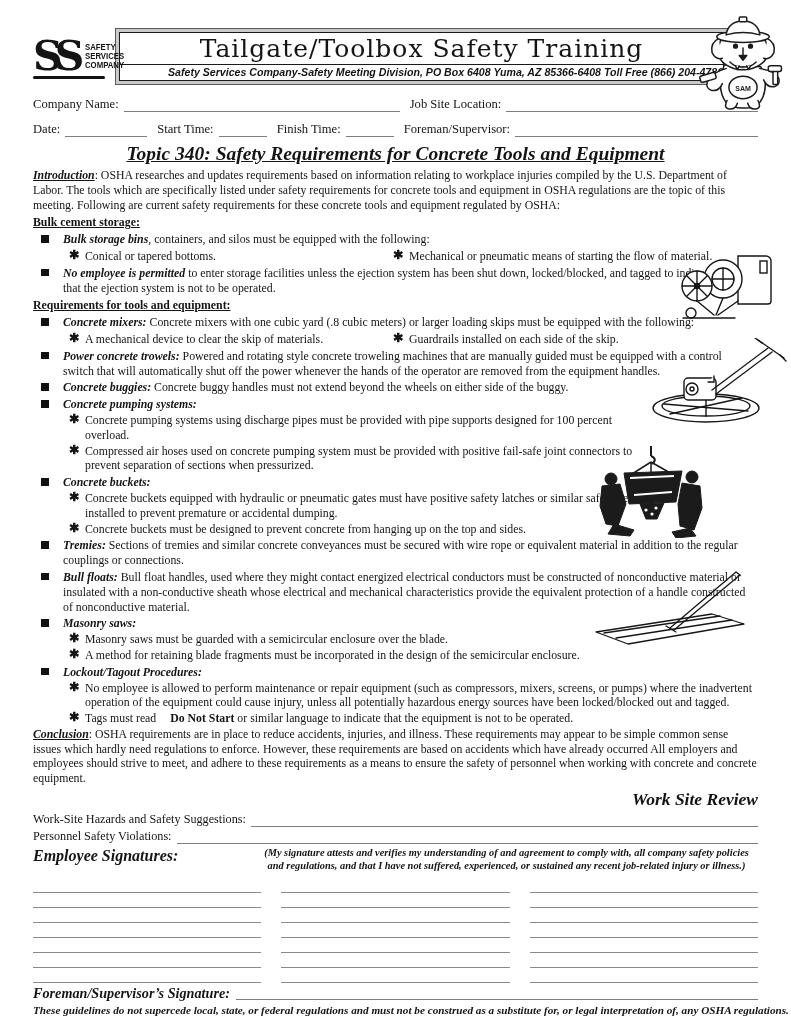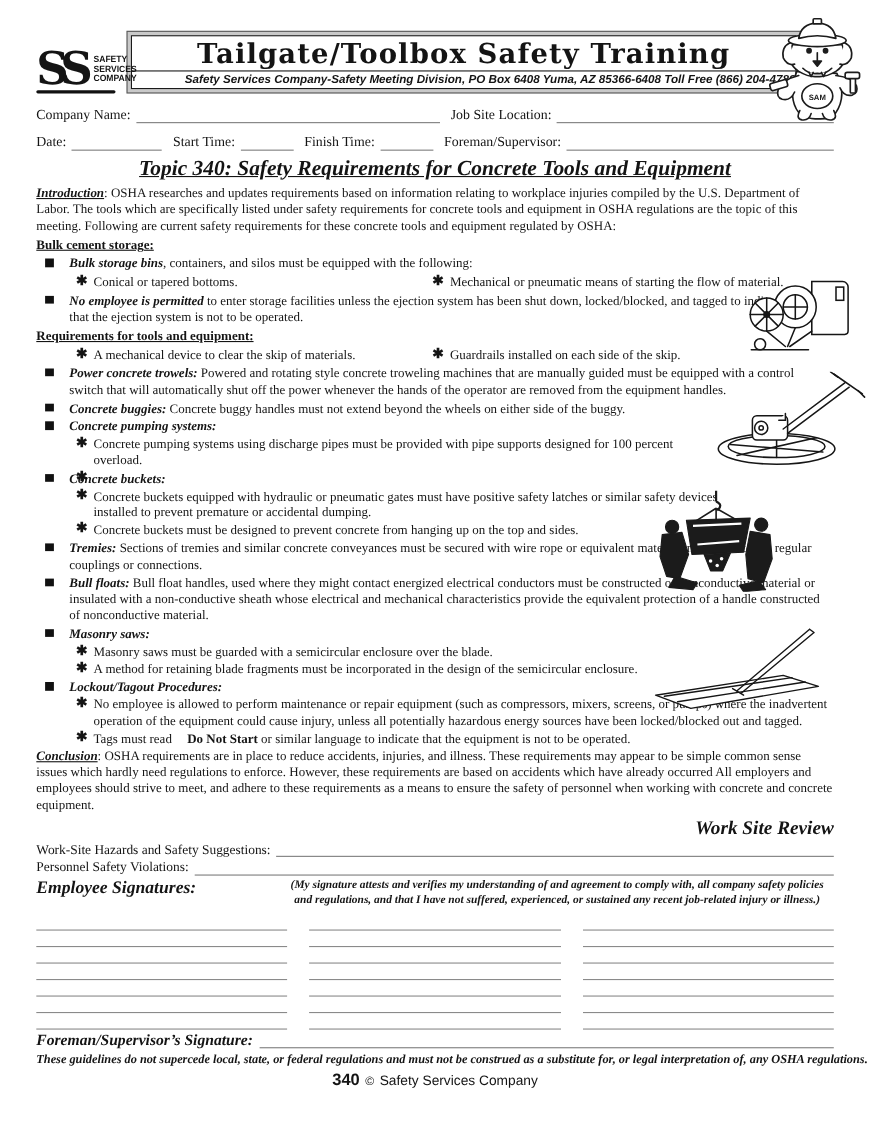--- a/index.html
+++ b/index.html
@@ -1,31 +1,31 @@
 <!DOCTYPE html>
 <html><head>
 <meta charset="utf-8">
 <style>
   * { box-sizing: border-box; margin: 0; padding: 0; }
   html,body { width: 791px; height: 1024px; background: #ffffff; overflow: hidden; }
   body { color:#141414; font-family:"Liberation Serif", serif; font-size:11.8px; line-height:14.8px; position:relative; }
   .page { position:relative; width:791px; height:1024px; padding:24px 33px 0 33px; }
 
   
-  .top { display:flex; align-items:flex-end; }
+  .top { display:flex; align-items:center; }
   .logo { width:78px; flex:none; padding-top:8px; }
   .logo-row { display:flex; align-items:center; }
   .logo-ss { font-family:"DejaVu Serif", serif; font-weight:800; font-size:41px; line-height:36px; letter-spacing:-7px; padding-right:8px; }
   .logo-stack { font-family:"Liberation Sans", sans-serif; font-weight:700; font-size:8.2px; line-height:9px; transform:scaleX(.95); transform-origin:left; }
   .logo-stack span { display:block; }
   .logo-bar { height:3px; background:#111; width:72px; margin-top:2px; border-radius:2px; }
 
   .tbox { flex:1; margin:4px 62px 0 4px; border:1.5px solid #5a5a5a; background:#c9c9c9; padding:3px; }
   .tbox-inner { border:1.5px solid #1a1a1a; background:#fff; text-align:center; }
-  .tbox-title { font-family:"DejaVu Serif", serif; font-weight:700; font-size:25px; line-height:30px; letter-spacing:1px; padding-top:1px; white-space:nowrap; }
+  .tbox-title { font-family:"DejaVu Serif", serif; font-weight:400; font-size:25px; line-height:30px; letter-spacing:1px; padding-top:1px; white-space:nowrap; }
   .tbox-sub { border-top:1.5px solid #1a1a1a; font-family:"Liberation Sans", sans-serif; font-style:italic; font-weight:700; font-size:10.6px; line-height:15px; white-space:nowrap;padding-left:48px; }
 
   .dog { position:absolute; top:16px; right:3px; width:90px; height:94px; }
 
   
   .frow { display:flex; align-items:flex-end; font-size:12.6px; line-height:15px; }
   .frow .lbl { white-space:nowrap; padding-right:5px; }
   .fill { border-bottom:1px solid #7d7d7d; height:13px; }
   .row-company { margin-top:12px; }
   .row-date { margin-top:10px; }
@@ -156,29 +156,30 @@
 
   <div class="bullet"><span class="sq"></span><span class="lead">Bulk storage bins</span><span>, containers, and silos must be equipped with the following:</span></div>
   <div class="ast2col">
     <div class="ast c1"><span class="star">✱</span><span>Conical or tapered bottoms.</span></div>
     <div class="ast c2"><span class="star">✱</span><span>Mechanical or pneumatic means of starting the flow of material.</span></div>
   </div>
   <div class="bullet pr-ne"><span class="sq"></span><span class="lead">No employee is permitted</span><span> to enter storage facilities unless the ejection system has been shut down, locked/blocked, and tagged to indicate that the ejection system is not to be operated.</span></div>
 
   <div class="sec-head" style="display:inline-block">Requirements for tools and equipment:</div>
 
+  <div class="bullet pr-mx"><span class="sq"></span><span class="lead">Concrete mixers:</span><span>  Concrete mixers with one cubic yard (.8 cubic meters) or larger loading skips must be equipped with the following:</span></div>
   <div class="ast2col">
     <div class="ast c1"><span class="star">✱</span><span>A mechanical device to clear the skip of materials.</span></div>
     <div class="ast c2"><span class="star">✱</span><span>Guardrails installed on each side of the skip.</span></div>
   </div>
   <div class="bullet pr-tr"><span class="sq"></span><span class="lead">Power concrete trowels:</span><span>  Powered and rotating style concrete troweling machines that are manually guided must be equipped with a control switch that will automatically shut off the power whenever the hands of the operator are removed from the equipment handles.</span></div>
   <div class="bullet"><span class="sq"></span><span class="lead">Concrete buggies:</span><span>  Concrete buggy handles must not extend beyond the wheels on either side of the buggy.</span></div>
   <div class="bullet"><span class="sq"></span><span class="lead">Concrete pumping systems:</span></div>
   <div class="ast pr-ds"><span class="star">✱</span><span>Concrete pumping systems using discharge pipes must be provided with pipe supports designed for 100 percent overload.</span></div>
-  <div class="ast pr-ca"><span class="star">✱</span></div>
+  <div class="ast pr-ca"><span class="star">✱</span><span>Compressed air hoses used on concrete pumping system must be provided with positive fail-safe joint connectors to prevent separation of sections when pressurized.</span></div>
   <div class="bullet"><span class="sq"></span><span class="lead">Concrete buckets:</span></div>
   <div class="ast pr-gt"><span class="star">✱</span><span>Concrete buckets equipped with hydraulic or pneumatic gates must have positive safety latches or similar safety devices installed to prevent premature or accidental dumping.</span></div>
   <div class="ast"><span class="star">✱</span><span>Concrete buckets must be designed to prevent concrete from hanging up on the top and sides.</span></div>
   <div class="bullet"><span class="sq"></span><span class="lead">Tremies:</span><span>  Sections of tremies and similar concrete conveyances must be secured with wire rope or equivalent material in addition to the regular couplings or connections.</span></div>
   <div class="bullet"><span class="sq"></span><span class="lead">Bull floats:</span><span>  Bull float handles, used where they might contact energized electrical conductors must be constructed of nonconductive material or insulated with a non-conductive sheath whose electrical and mechanical characteristics provide the equivalent protection of a handle constructed of nonconductive material.</span></div>
   <div class="bullet"><span class="sq"></span><span class="lead">Masonry saws:</span></div>
   <div class="ast"><span class="star">✱</span><span>Masonry saws must be guarded with a semicircular enclosure over the blade.</span></div>
   <div class="ast"><span class="star">✱</span><span>A method for retaining blade fragments must be incorporated in the design of the semicircular enclosure.</span></div>
   <div class="bullet"><span class="sq"></span><span class="lead">Lockout/Tagout Procedures:</span></div>
   <div class="ast"><span class="star">✱</span><span>No employee is allowed to perform maintenance or repair equipment (such as compressors, mixers, screens, or pumps) where the inadvertent operation of the equipment could cause injury, unless all potentially hazardous energy sources have been locked/blocked out and tagged.</span></div>

